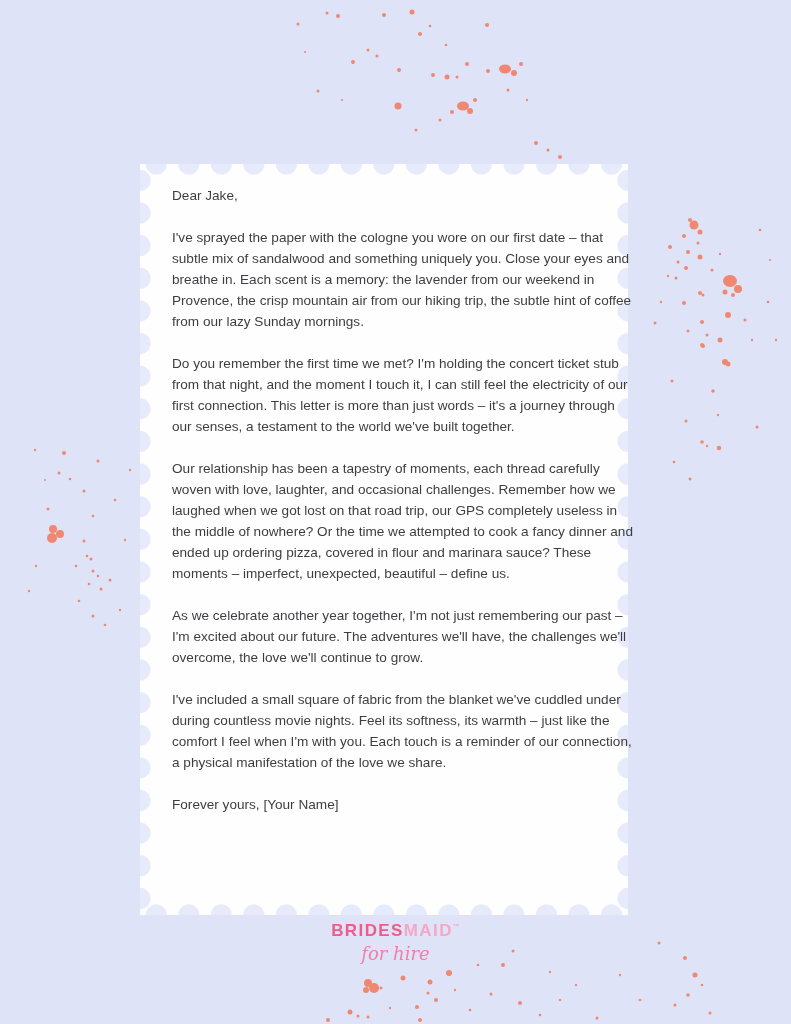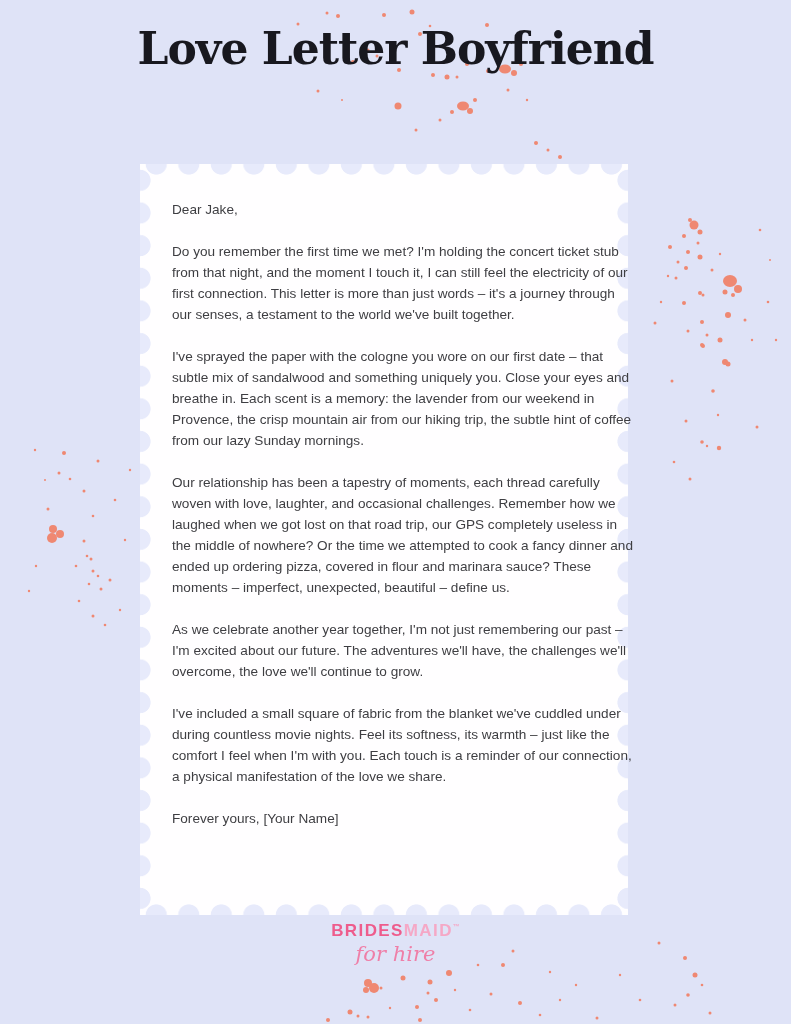--- a/index.html
+++ b/index.html
@@ -32,39 +32,39 @@
     background-image:radial-gradient(circle 11px at 50% 12px,var(--scallop,#e7eafb) 10.2px,rgba(255,255,255,0) 11px);
     background-size:32.53px 12px;background-repeat:repeat-x;}
   .edge.left{left:0;top:0;height:100%;width:12px;
     background-image:radial-gradient(circle 11px at 0px 50%,var(--scallop,#e7eafb) 10.2px,rgba(255,255,255,0) 11px);
     background-size:12px 32.65px;background-repeat:repeat-y;}
   .edge.right{right:0;top:0;height:100%;width:12px;
     background-image:radial-gradient(circle 11px at 12px 50%,var(--scallop,#e7eafb) 10.2px,rgba(255,255,255,0) 11px);
     background-size:12px 32.65px;background-repeat:repeat-y;}
 
   .letter{
-    position:absolute;left:32px;top:35px;width:461px;
+    position:absolute;left:32px;top:21px;width:461px;
     color:var(--body-text,#3e3e42);
     font-size:13.6px;line-height:21px;letter-spacing:0;
   }
   .letter p{margin:0 0 21px 0;}
   .letter p:last-child{margin-bottom:8px;}
 
   footer.brand{
     position:absolute;left:0;top:921px;width:791px;z-index:2;text-align:center;
   }
   .brand-name{
     font-size:17px;font-weight:bold;letter-spacing:1.4px;
     color:var(--brand-pink,#ee5c8c);
   }
   .brand-name .light{color:var(--brand-pink-light,#f5a8c6);font-weight:bold;margin-top:48px;}
   .brand-name sup{font-size:7px;letter-spacing:0;color:var(--brand-pink-light,#f5a8c6);}
   .brand-tagline{
     font-family:"DejaVu Serif","Liberation Serif",serif;
-    font-style:italic;font-size:21px;line-height:24px;margin-top:1px;
+    font-style:italic;font-size:18px;line-height:24px;margin-top:1px;
     color:var(--brand-tagline,#ef7fa8);
   }
 </style>
 </head>
 <body>
 
 <svg class="splatter" viewBox="0 0 791 1024" xmlns="http://www.w3.org/2000/svg">
 
   <g>
     <circle cx="327" cy="13" r="1.5"></circle>
@@ -224,33 +224,32 @@
       <circle cx="560" cy="1000" r="1.2"></circle>
       <circle cx="470" cy="1010" r="1.3"></circle>
     <circle cx="455" cy="990" r="1.2"></circle>
       <circle cx="478" cy="965" r="1.3"></circle>
       <circle cx="620" cy="975" r="1.2"></circle>
     <circle cx="640" cy="1000" r="1.3"></circle>
   </g>
 </svg>
 
 <header class="title">
-  <div>Love Letter Boyfriend</div>
 </header>
 
 <main class="card">
   <div class="edge top"></div>
   <div class="edge bottom"></div>
   <div class="edge left"></div>
   <div class="edge right"></div>
 
   <div class="letter">
     <p>Dear Jake,</p>
+    <p>I've sprayed the paper with the cologne you wore on our first date – that subtle mix of sandalwood and something uniquely you. Close your eyes and breathe in. Each scent is a memory: the lavender from our weekend in Provence, the crisp mountain air from our hiking trip, the subtle hint of coffee from our lazy Sunday mornings.</p>
     <p>Do you remember the first time we met? I'm holding the concert ticket stub from that night, and the moment I touch it, I can still feel the electricity of our first connection. This letter is more than just words – it's a journey through our senses, a testament to the world we've built together.</p>
-    <p>I've sprayed the paper with the cologne you wore on our first date – that subtle mix of sandalwood and something uniquely you. Close your eyes and breathe in. Each scent is a memory: the lavender from our weekend in Provence, the crisp mountain air from our hiking trip, the subtle hint of coffee from our lazy Sunday mornings.</p>
     <p>Our relationship has been a tapestry of moments, each thread carefully woven with love, laughter, and occasional challenges. Remember how we laughed when we got lost on that road trip, our GPS completely useless in the middle of nowhere? Or the time we attempted to cook a fancy dinner and ended up ordering pizza, covered in flour and marinara sauce? These moments – imperfect, unexpected, beautiful – define us.</p>
     <p>As we celebrate another year together, I'm not just remembering our past – I'm excited about our future. The adventures we'll have, the challenges we'll overcome, the love we'll continue to grow.</p>
     <p>I've included a small square of fabric from the blanket we've cuddled under during countless movie nights. Feel its softness, its warmth – just like the comfort I feel when I'm with you. Each touch is a reminder of our connection, a physical manifestation of the love we share.</p>
     <p>Forever yours, [Your Name]</p>
   </div>
 </main>
 
 <footer class="brand">
   <div class="brand-name"><span>BRIDES</span><span class="light">MAID</span><sup>™</sup></div>
   <div class="brand-tagline">for hire</div>

